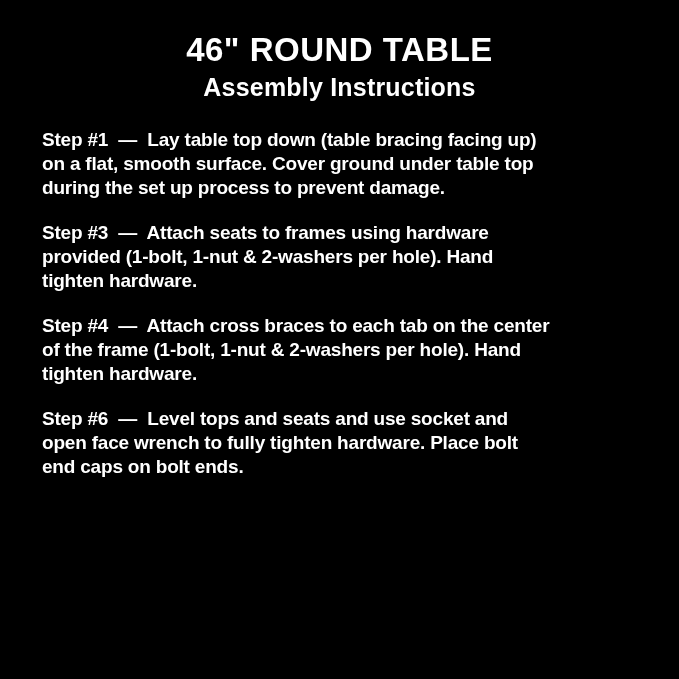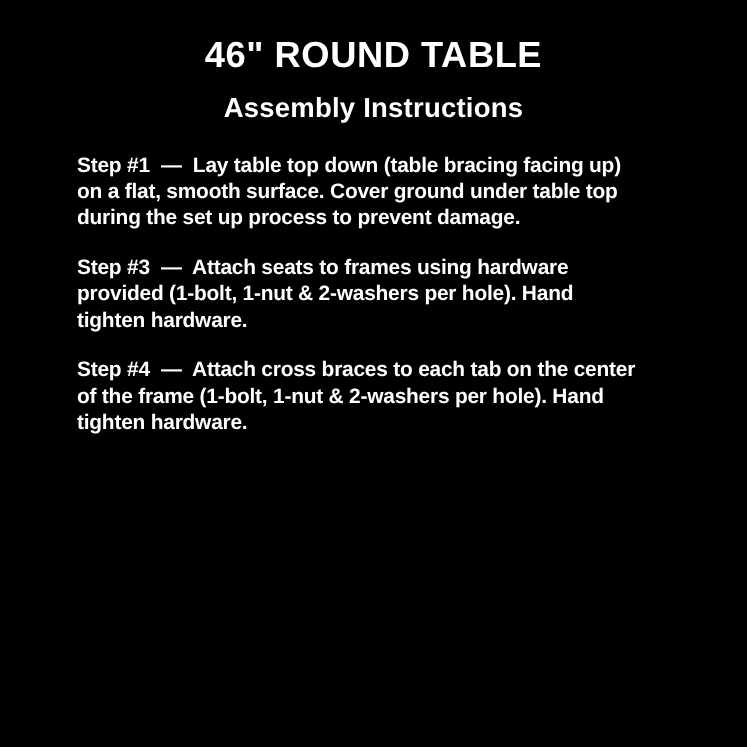--- a/index.html
+++ b/index.html
@@ -26,30 +26,29 @@
   }
   .page-title {
     margin: 0;
     font-size: 33px;
     line-height: 40px;
     font-weight: 700;
     letter-spacing: 0.5px;
     white-space: pre;
   }
   .page-subtitle {
-    margin: 13px 0 26px 0;
+    margin: 2px 0 26px 0;
     font-size: 25px;
     line-height: 30px;
     font-weight: 700;
     letter-spacing: 0.2px;
     white-space: pre;
   }
   .steps-list {
     text-align: left;
-    margin-left: 28px;
   }
   .step {
     margin: 0 0 21px 0;
     font-size: 19px;
     line-height: 24px;
     font-weight: 700;
     letter-spacing: -0.2px;
     white-space: pre-wrap;
   }
 </style>
@@ -64,14 +63,17 @@
   <main class="steps-list">
     <p class="step">Step #1  —  Lay table top down (table bracing facing up)
 on a flat, smooth surface. Cover ground under table top
 during the set up process to prevent damage.</p>
     <p class="step">Step #3  —  Attach seats to frames using hardware
 provided (1-bolt, 1-nut &amp; 2-washers per hole). Hand
 tighten hardware.</p>
     <p class="step">Step #4  —  Attach cross braces to each tab on the center
 of the frame (1-bolt, 1-nut &amp; 2-washers per hole). Hand
 tighten hardware.</p>
+    <p class="step">Step #6  —  Level tops and seats and use socket and
+open face wrench to fully tighten hardware. Place bolt
+end caps on bolt ends.</p>
   </main>
 </div>
 
 </body></html>

